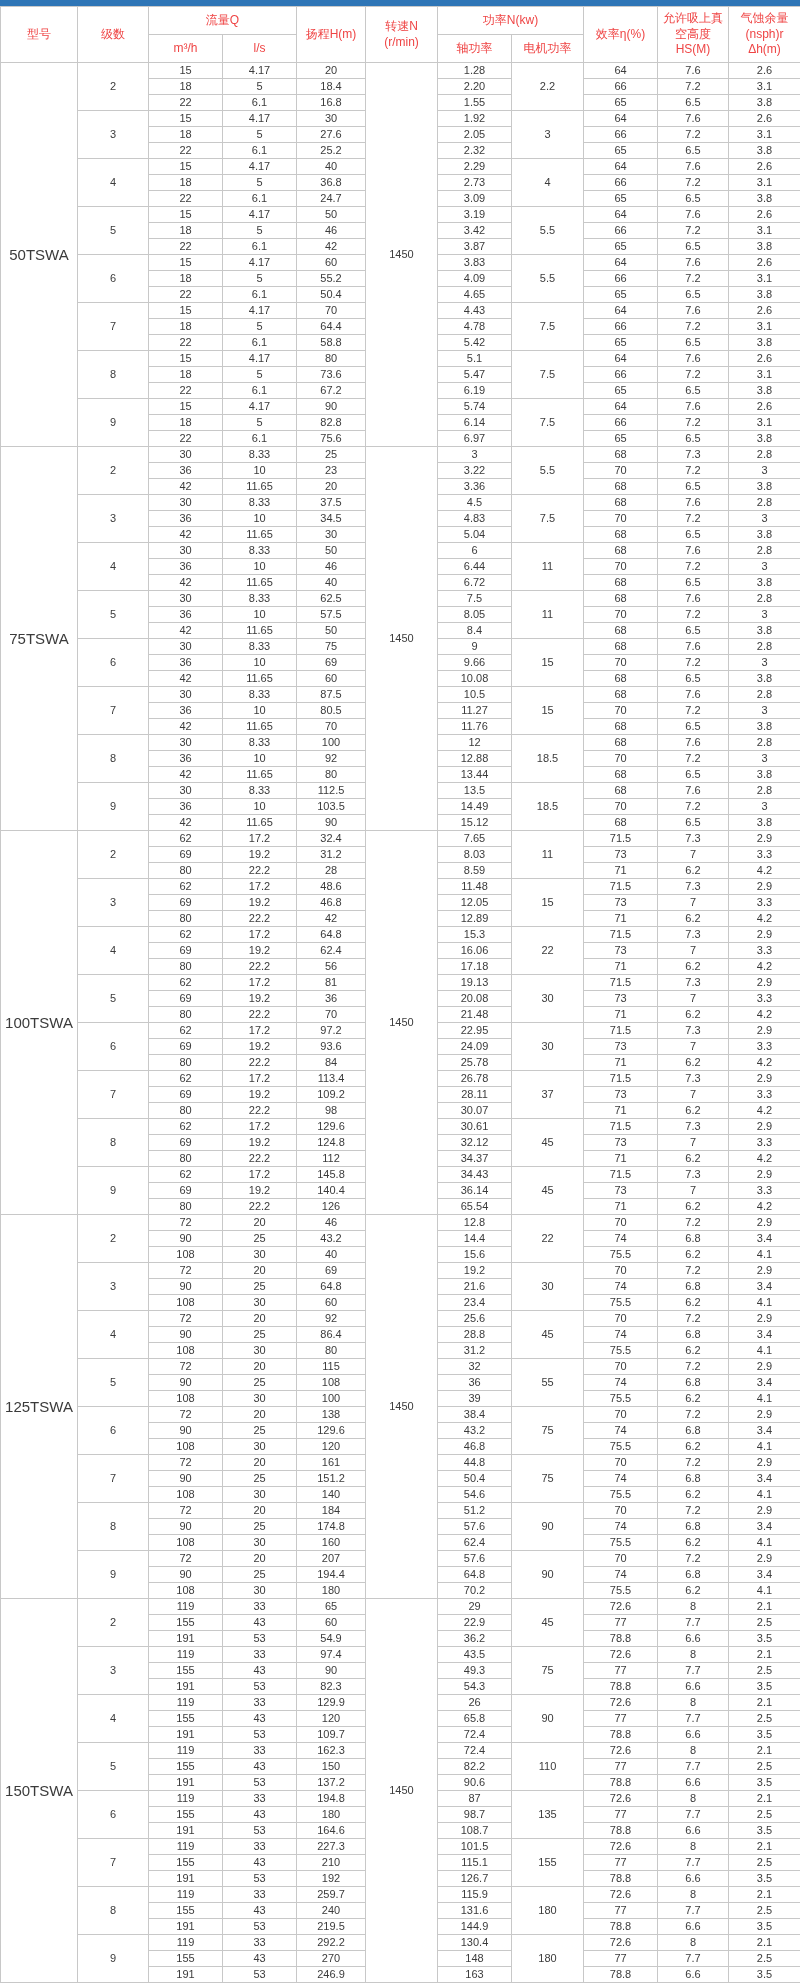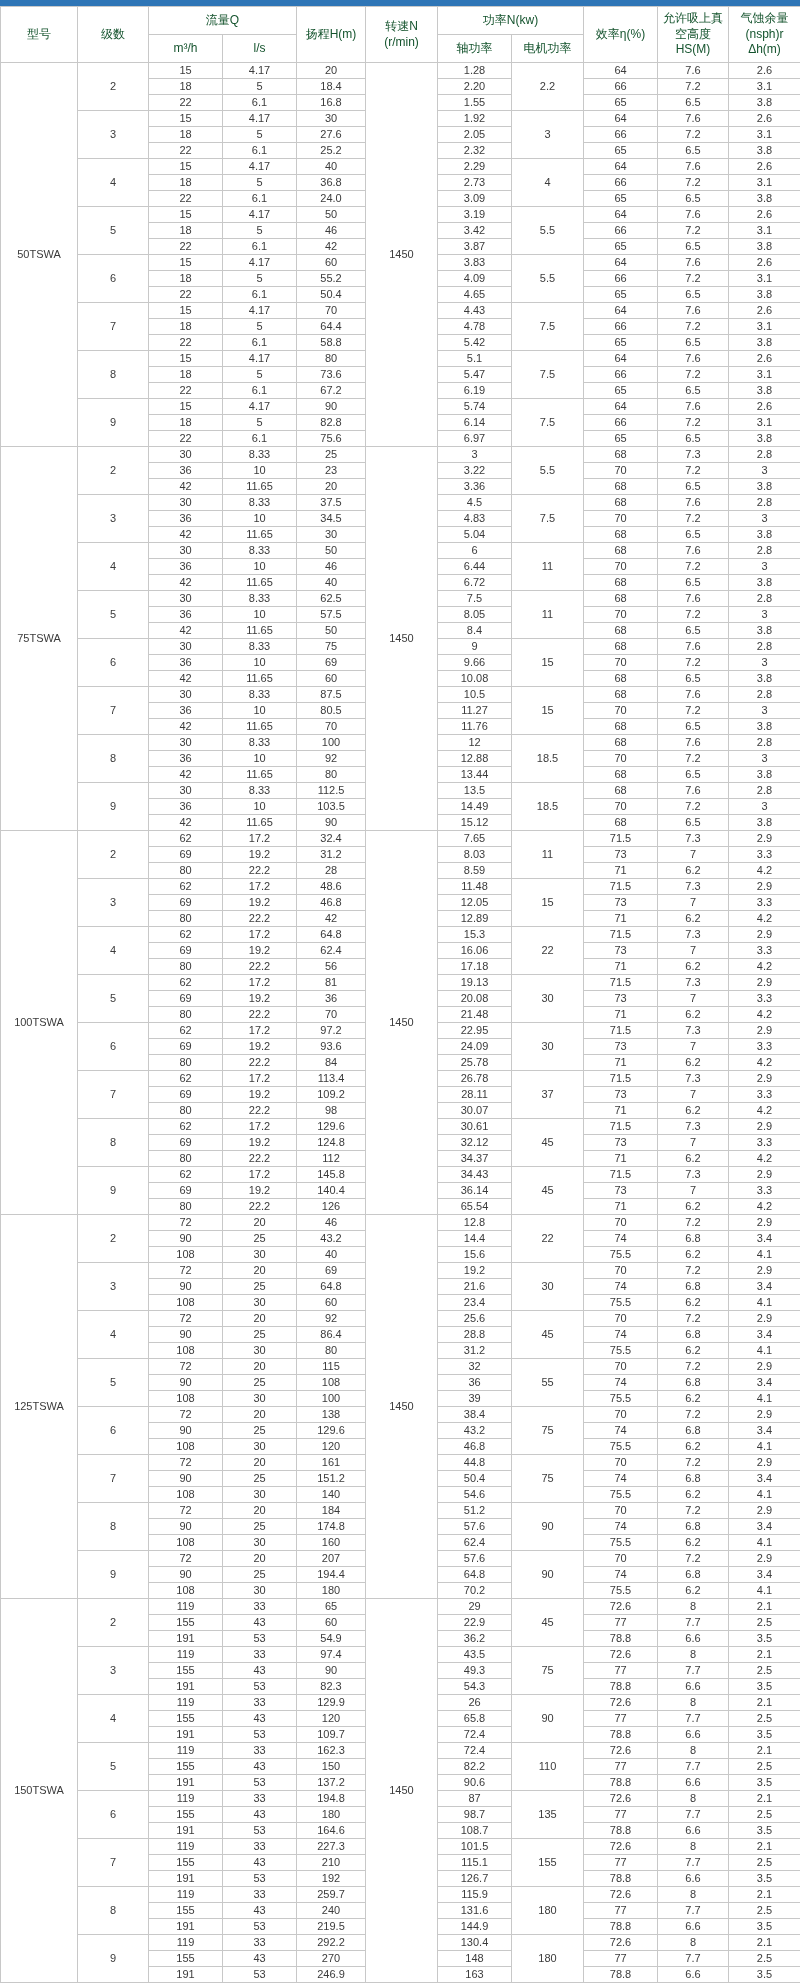--- a/index.html
+++ b/index.html
@@ -2,23 +2,23 @@
 <html><head>
 <meta charset="utf-8">
 <style>
   html,body{margin:0;padding:0;background:#ffffff;}
   body{width:800px;font-family:"Liberation Sans","DejaVu Sans",sans-serif;color:#3b3b3b;}
   .top-bar{width:800px;height:6px;background:#2e75b6;}
   table{width:800px;border-collapse:collapse;table-layout:fixed;}
   th,td{border:1px solid #c8c8c8;text-align:center;vertical-align:middle;
         padding:0;overflow:hidden;}
   thead th{font-size:12px;font-weight:normal;white-space:pre-line;line-height:1.3;
-           height:27px;background:#ffffff;color:#14532d;}
+           height:27px;background:#ffffff;color:#ef4444;}
   tbody td{font-size:11px;height:15px;line-height:15px;color:#3b3b3b;}
-  td.model-cell{font-size:11px;}
+  td.model-cell{font-size:15px;}
 </style>
 </head>
 <body>
 
 <div class="top-bar"></div>
 
 <table>
   <colgroup>
     <col style="width:77px">
       <col style="width:71px">
@@ -133,21 +133,21 @@
         <td>5</td>
         <td>36.8</td>
         <td>2.73</td>
         <td>66</td>
         <td>7.2</td>
         <td>3.1</td>
       </tr>
       <tr>
         <td>22</td>
         <td>6.1</td>
-        <td>24.0</td>
+        <td>24.7</td>
         <td>3.09</td>
         <td>65</td>
         <td>6.5</td>
         <td>3.8</td>
       </tr>
       <tr>
         <td rowspan="3">5</td>
         <td>15</td>
         <td>4.17</td>
         <td>50</td>

